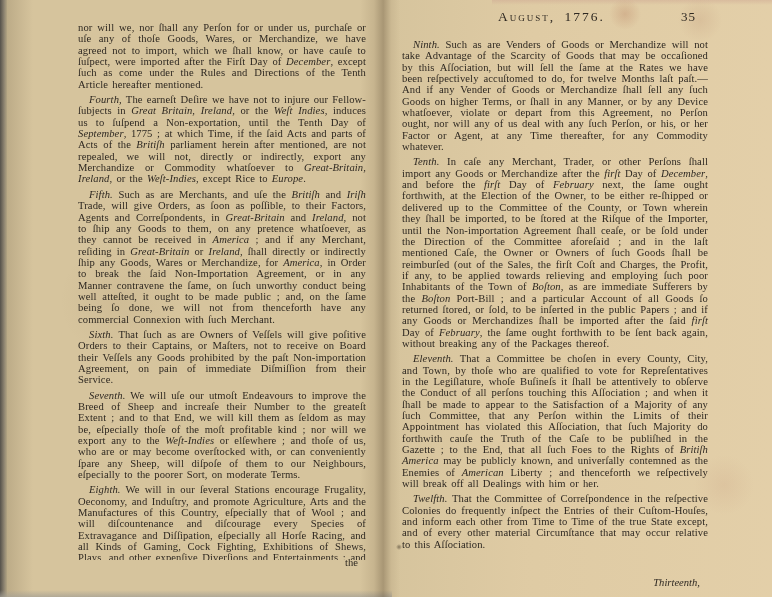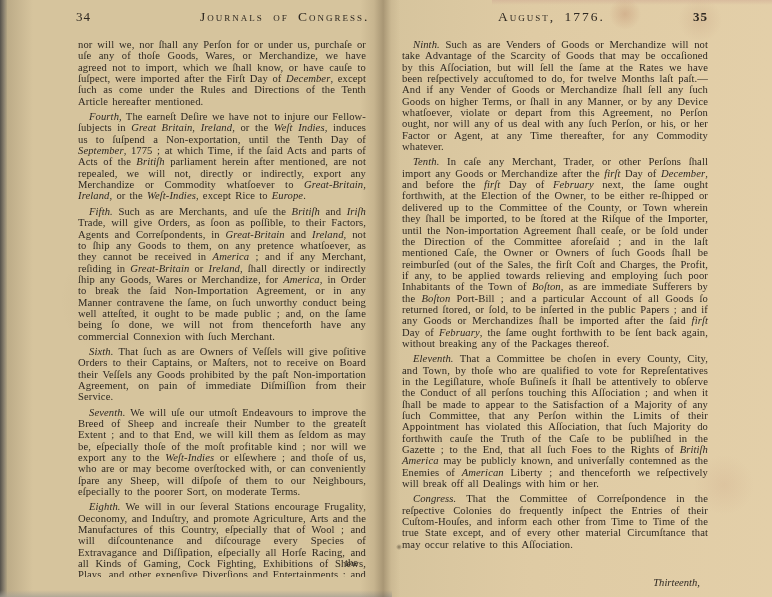--- a/index.html
+++ b/index.html
@@ -26,21 +26,21 @@
     radial-gradient(circle at 700px 20px,rgba(190,150,120,0.25),rgba(190,150,120,0) 22px),
     radial-gradient(circle at 724px 485px,rgba(200,160,130,0.22),rgba(200,160,130,0) 30px),
     radial-gradient(circle at 399px 547px,rgba(60,50,35,0.55),rgba(60,50,35,0) 3px),
     radial-gradient(circle at 120px 300px,rgba(120,90,60,0.08),rgba(120,90,60,0) 60px);}
   .page{position:absolute;top:9px;height:580px;}
   .page.left{left:74px;width:296px;}
   .page.right{left:398px;width:314px;}
   .pagehead{position:relative;height:17px;}
   .pagenum{position:absolute;top:0;font-size:13px;letter-spacing:1px;}
   .page.left .pagenum{left:2px;}
-  .page.right .pagenum{right:4px;font-weight:bold;}
+  .page.right .pagenum{right:16px;}
   .runtitle{position:absolute;top:0;font-variant:small-caps;letter-spacing:2px;word-spacing:4px;font-size:13.5px;white-space:nowrap;}
   .page.left .runtitle{left:126px;}
   .page.right .runtitle{left:100px;}
   .pagebody{margin-top:9px;height:542px;overflow:hidden;
     font-size:10.6px;line-height:11.35px;text-align:justify;
     word-spacing:1.4px;letter-spacing:0.1px;}
   .para{margin:4px;}
   .para.indent{text-indent:11px;}
   .catchword{position:absolute;font-size:10.6px;right:12px;}
   .page.left .catchword{bottom:21px;}
@@ -52,41 +52,37 @@
 <div class="scan">
   <div class="paper-right"></div>
   <div class="edge-left"></div>
   <div class="edge-left-fade"></div>
   <div class="edge-bottom"></div>
   <div class="edge-top-right"></div>
   <div class="gutter"></div>
   <div class="stains"></div>
 
   <div class="page left">
-    <div class="pagehead">
-      <span class="pagenum">34</span>
-      <span class="runtitle">Journals of Congress.</span>
-    </div>
     <div class="pagebody">
         <p class="para"><span>nor will we, nor ſhall any Perſon for or under us, purchaſe or uſe any of thoſe Goods, Wares, or Merchandize, we have agreed not to import, which we ſhall know, or have cauſe to ſuſpect, were imported after the Firſt Day of </span><i>December</i><span>, except ſuch as come under the Rules and Directions of the Tenth Article hereafter mentioned.</span></p>
         <p class="para indent"><i>Fourth,</i><span> The earneſt Deſire we have not to injure our Fellow-ſubjects in </span><i>Great Britain</i><span>, </span><i>Ireland</i><span>, or the </span><i>Weſt Indies</i><span>, induces us to ſuſpend a Non-exportation, until the Tenth Day of </span><i>September</i><span>, 1775 ; at which Time, if the ſaid Acts and parts of Acts of the </span><i>Britiſh</i><span> parliament herein after mentioned, are not repealed, we will not, directly or indirectly, export any Merchandize or Commodity whatſoever to </span><i>Great-Britain</i><span>, </span><i>Ireland</i><span>, or the </span><i>Weſt-Indies</i><span>, except Rice to </span><i>Europe</i><span>.</span></p>
         <p class="para indent"><i>Fifth.</i><span> Such as are Merchants, and uſe the </span><i>Britiſh</i><span> and </span><i>Iriſh</i><span> Trade, will give Orders, as ſoon as poſſible, to their Factors, Agents and Correſpondents, in </span><i>Great-Britain</i><span> and </span><i>Ireland</i><span>, not to ſhip any Goods to them, on any pretence whatſoever, as they cannot be received in </span><i>America</i><span> ; and if any Merchant, reſiding in </span><i>Great-Britain</i><span> or </span><i>Ireland</i><span>, ſhall directly or indirectly ſhip any Goods, Wares or Merchandize, for </span><i>America</i><span>, in Order to break the ſaid Non-Importation Agreement, or in any Manner contravene the ſame, on ſuch unworthy conduct being well atteſted, it ought to be made public ; and, on the ſame being ſo done, we will not from thenceforth have any commercial Connexion with ſuch Merchant.</span></p>
         <p class="para indent"><i>Sixth.</i><span> That ſuch as are Owners of Veſſels will give poſitive Orders to their Captains, or Maſters, not to receive on Board their Veſſels any Goods prohibited by the paſt Non-importation Agreement, on pain of immediate Diſmiſſion from their Service.</span></p>
         <p class="para indent"><i>Seventh.</i><span> We will uſe our utmoſt Endeavours to improve the Breed of Sheep and increaſe their Number to the greateſt Extent ; and to that End, we will kill them as ſeldom as may be, eſpecially thoſe of the moſt profitable kind ; nor will we export any to the </span><i>Weſt-Indies</i><span> or elſewhere ; and thoſe of us, who are or may become overſtocked with, or can conveniently ſpare any Sheep, will diſpoſe of them to our Neighbours, eſpecially to the poorer Sort, on moderate Terms.</span></p>
         <p class="para indent"><i>Eighth.</i><span> We will in our ſeveral Stations encourage Frugality, Oeconomy, and Induſtry, and promote Agriculture, Arts and the Manufactures of this Country, eſpecially that of Wool ; and will diſcountenance and diſcourage every Species of Extravagance and Diſſipation, eſpecially all Horſe Racing, and all Kinds of Gaming, Cock Fighting, Exhibitions of Shews, Plays, and other expenſive Diverſions and Entertainments ; and on the Death of any Relation or Friend, none of us, or any of our Families will go into any further Mourning Dreſs than a black Crape or Ribbon on</span></p>
       </div>
     <div class="catchword">the</div>
   </div>
 
   <div class="page right">
     <div class="pagehead">
       <span class="runtitle">August, 1776.</span>
       <span class="pagenum">35</span>
     </div>
     <div class="pagebody">
         <p class="para indent"><i>Ninth.</i><span> Such as are Venders of Goods or Merchandize will not take Advantage of the Scarcity of Goods that may be occaſioned by this Aſſociation, but will ſell the ſame at the Rates we have been reſpectively accuſtomed to do, for twelve Months laſt paſt.—And if any Vender of Goods or Merchandize ſhall ſell any ſuch Goods on higher Terms, or ſhall in any Manner, or by any Device whatſoever, violate or depart from this Agreement, no Perſon ought, nor will any of us deal with any ſuch Perſon, or his, or her Factor or Agent, at any Time thereafter, for any Commodity whatever.</span></p>
         <p class="para indent"><i>Tenth.</i><span> In caſe any Merchant, Trader, or other Perſons ſhall import any Goods or Merchandize after the </span><i>firſt</i><span> Day of </span><i>December</i><span>, and before the </span><i>firſt</i><span> Day of </span><i>February</i><span> next, the ſame ought forthwith, at the Election of the Owner, to be either re-ſhipped or delivered up to the Committee of the County, or Town wherein they ſhall be imported, to be ſtored at the Riſque of the Importer, until the Non-importation Agreement ſhall ceaſe, or be ſold under the Direction of the Committee aforeſaid ; and in the laſt mentioned Caſe, the Owner or Owners of ſuch Goods ſhall be reimburſed (out of the Sales, the firſt Coſt and Charges, the Profit, if any, to be applied towards relieving and employing ſuch poor Inhabitants of the Town of </span><i>Boſton</i><span>, as are immediate Sufferers by the </span><i>Boſton</i><span> Port-Bill ; and a particular Account of all Goods ſo returned ſtored, or ſold, to be inſerted in the public Papers ; and if any Goods or Merchandizes ſhall be imported after the ſaid </span><i>firſt</i><span> Day of </span><i>February</i><span>, the ſame ought forthwith to be ſent back again, without breaking any of the Packages thereof.</span></p>
         <p class="para indent"><i>Eleventh.</i><span> That a Committee be choſen in every County, City, and Town, by thoſe who are qualified to vote for Repreſentatives in the Legiſlature, whoſe Buſineſs it ſhall be attentively to obſerve the Conduct of all perſons touching this Aſſociation ; and when it ſhall be made to appear to the Satisfaction of a Majority of any ſuch Committee, that any Perſon within the Limits of their Appointment has violated this Aſſociation, that ſuch Majority do forthwith cauſe the Truth of the Caſe to be publiſhed in the Gazette ; to the End, that all ſuch Foes to the Rights of </span><i>Britiſh America</i><span> may be publicly known, and univerſally contemned as the Enemies of </span><i>American</i><span> Liberty ; and thenceforth we reſpectively will break off all Dealings with him or her.</span></p>
-        <p class="para indent"><i>Congress.</i><span> That the Committee of Correſpondence in the reſpective Colonies do frequently inſpect the Entries of their Cuſtom-Houſes, and inform each other from Time to Time of the true State except, and of every other material Circumſtance that may occur relative to this Aſſociation.</span></p>
+        <p class="para indent"><i>Twelfth.</i><span> That the Committee of Correſpondence in the reſpective Colonies do frequently inſpect the Entries of their Cuſtom-Houſes, and inform each other from Time to Time of the true State except, and of every other material Circumſtance that may occur relative to this Aſſociation.</span></p>
       </div>
     <div class="catchword">Thirteenth,</div>
   </div>
 </div>
 
 </body></html>

